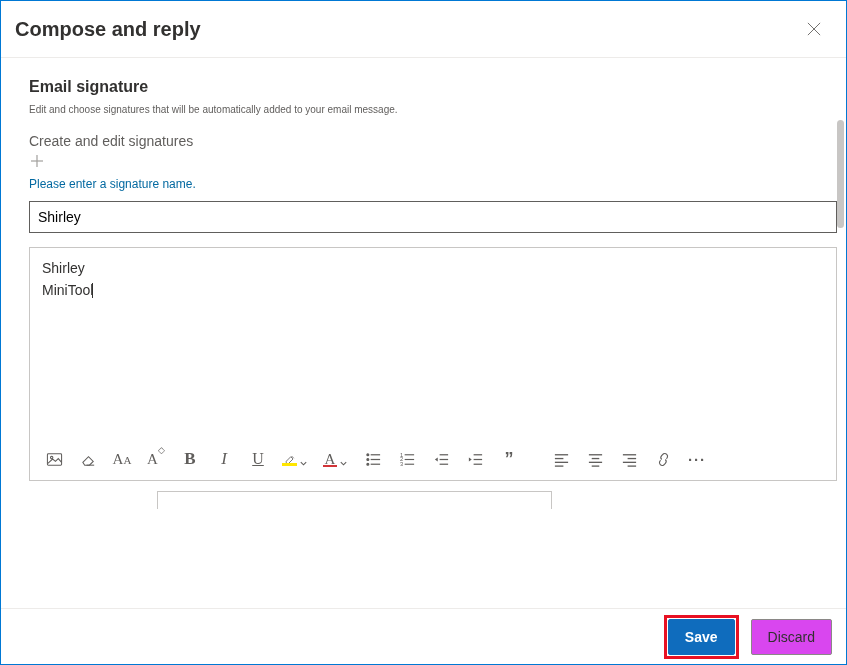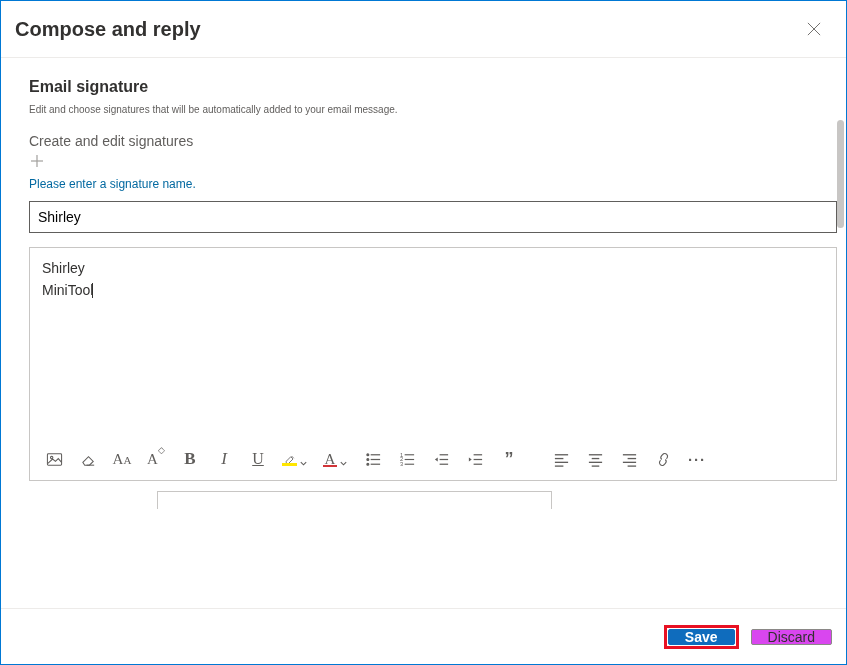--- a/index.html
+++ b/index.html
@@ -169,21 +169,21 @@
     height: 56px;
     display: flex;
     justify-content: flex-end;
     align-items: center;
     gap: 12px;
     padding: 0 14px;
     border-top: 1px solid #edebe9;
   }
   .btn {
     min-width: 78px;
-    height: 16px;
+    height: 36px;
     padding: 4px 16px;
     font-size: 14px;
     font-family: inherit;
     border-radius: 2px;
     cursor: pointer;
     display: flex; align-items: center; justify-content: center;
   }
   .btn-primary-wrap {
     border: 3px solid #e81123;
     padding: 1px;

